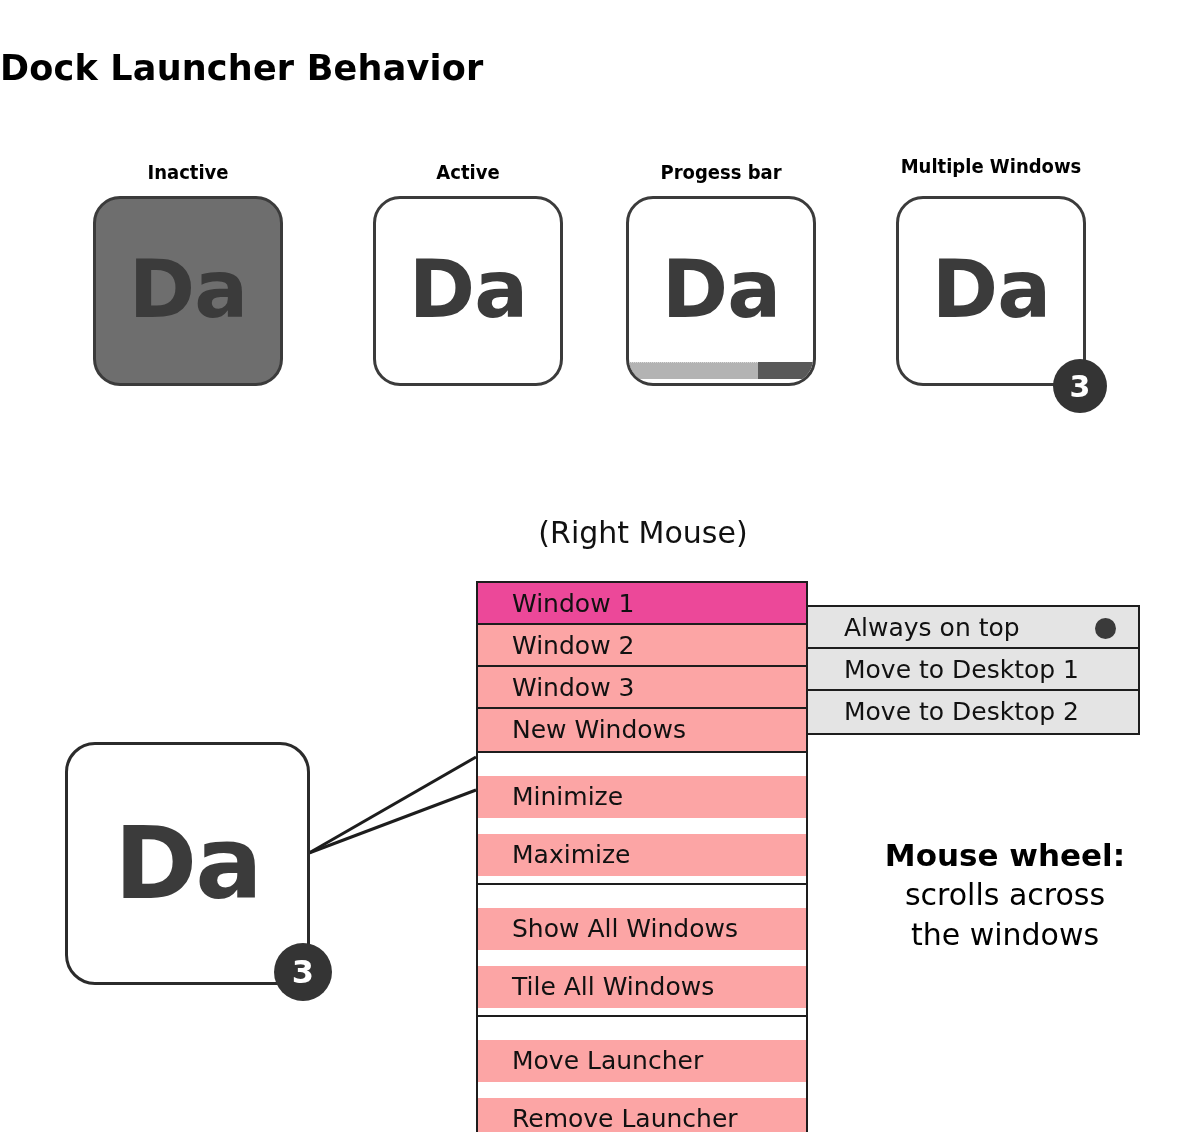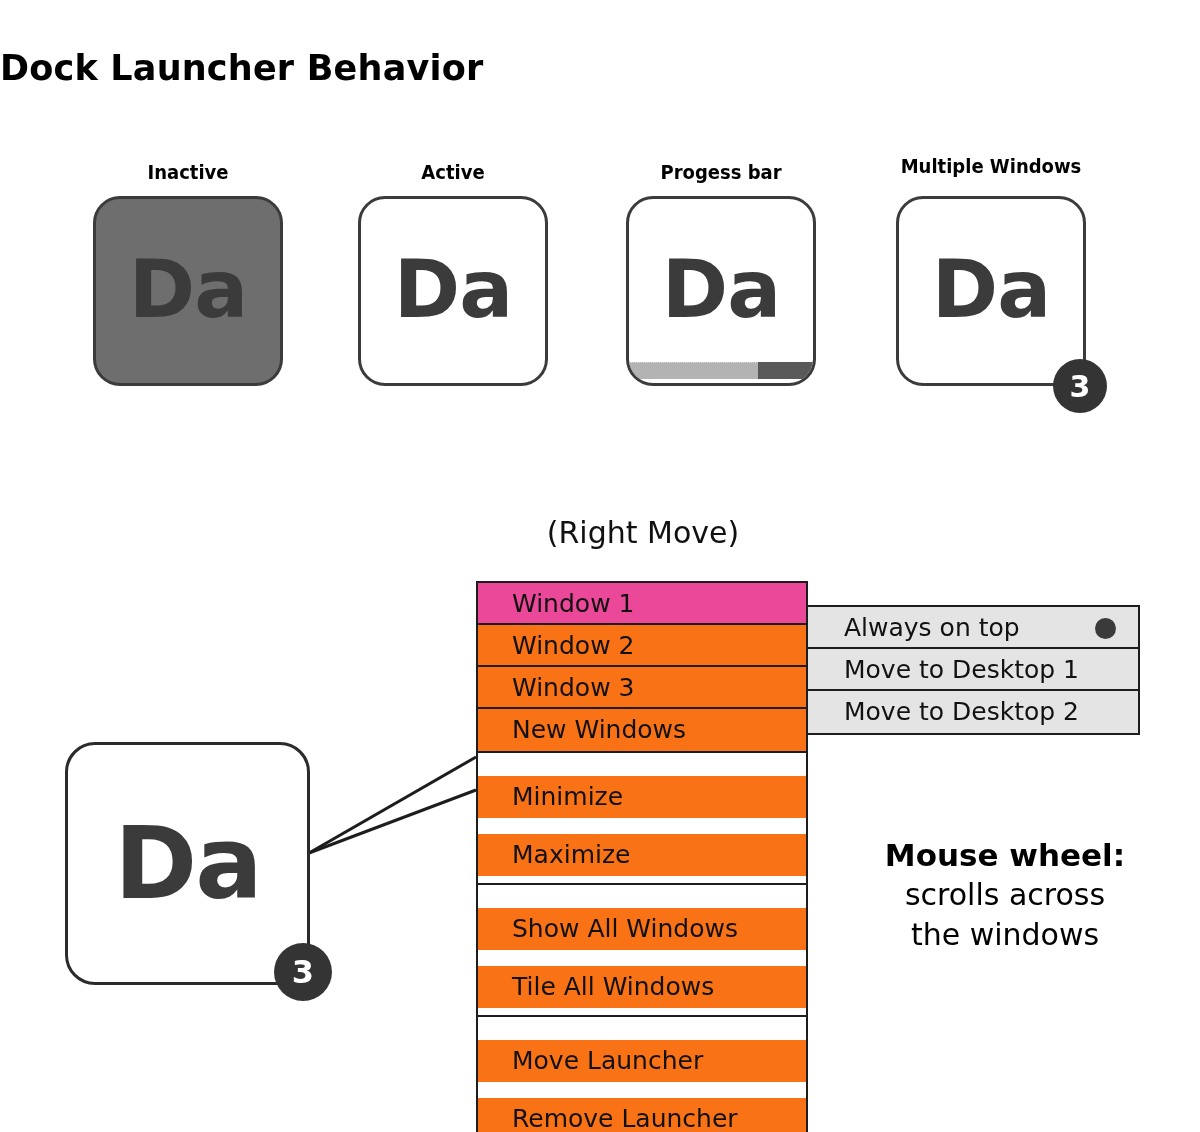--- a/index.html
+++ b/index.html
@@ -38,21 +38,21 @@
     width: 1200px;
     height: 260px;
   }
   .state-col {
     position: absolute;
     top: 0;
     width: 246px;
     height: 260px;
   }
   .state-col.c0 { left: 65px; }
-  .state-col.c1 { left: 330px; }
+  .state-col.c1 { left: 345px; }
   .state-col.c2 { left: 598px; }
   .state-col.c3 { left: 868px; }
 
   .state-label {
     position: absolute;
     top: 10px;
     left: 0;
     width: 246px;
     text-align: center;
     font-weight: bold;
@@ -164,21 +164,21 @@
   }
   .menu-group:last-child {
     border-bottom: none;
   }
   .menu-item {
     height: 42px;
     line-height: 42px;
     padding-left: 34px;
     font-size: 25px;
     color: #111;
-    background: #f97316;
+    background: #fca5a5;
     box-sizing: border-box;
     white-space: nowrap;
     position: relative;
   }
   .menu-item.sep {
     border-bottom: 2px solid #1d1d1d;
   }
   .menu-item.highlight {
     background: #ec4899;
   }
@@ -334,21 +334,21 @@
   <div class="state-col c3">
     <div class="state-label">Multiple Windows</div>
     <div class="launcher">
       <div class="glyph">Da</div>
     </div>
     <div class="badge">3</div>
   </div>
 
 </div>
 
-<div class="right-click-caption">(Right Move)</div>
+<div class="right-click-caption">(Right Mouse)</div>
 
 <svg class="connectors" viewBox="0 0 1200 1132" width="1200" height="1132">
   <line x1="309" y1="853" x2="476" y2="757" stroke="#1d1d1d" stroke-width="3"></line>
   <line x1="309" y1="853" x2="476" y2="790" stroke="#1d1d1d" stroke-width="3"></line>
 </svg>
 
 <div class="bottom-launcher">
   <div class="glyph">Da</div>
 </div>
 <div class="bottom-badge">3</div>

